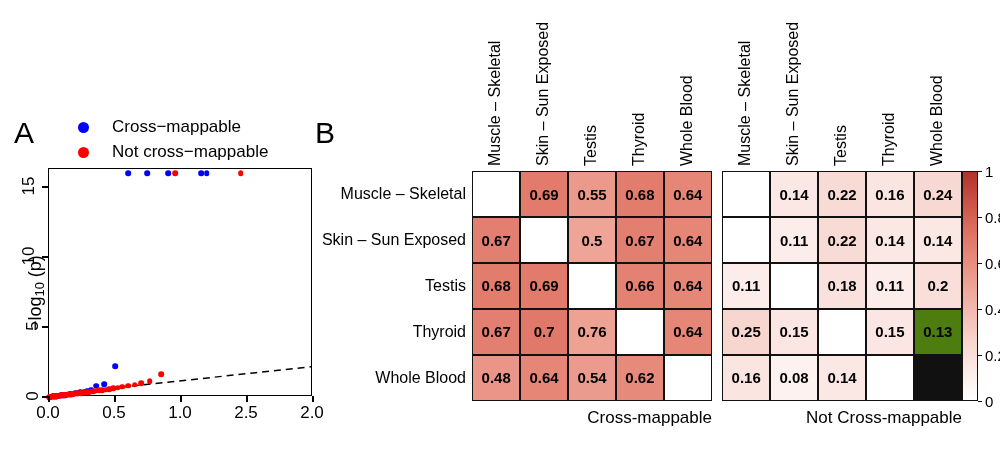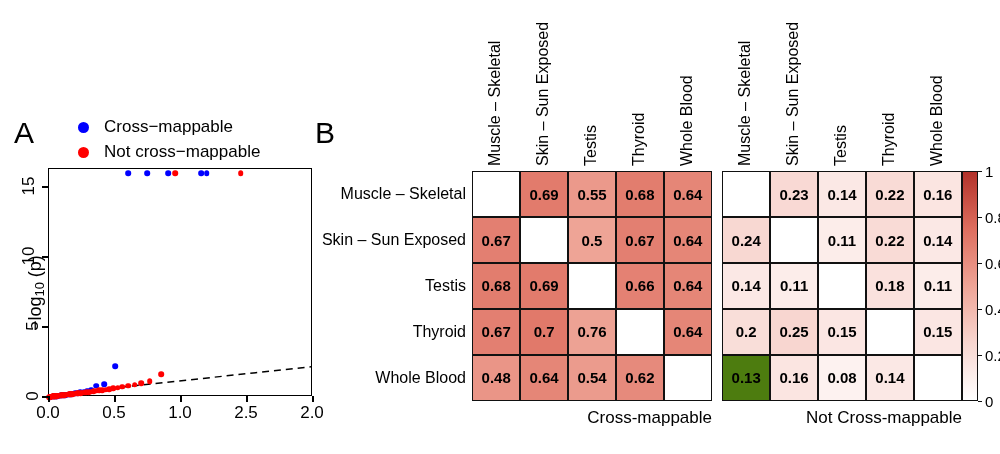--- a/index.html
+++ b/index.html
@@ -30,21 +30,21 @@
     color: #000;
   }
 
   
   #panel-a { position: absolute; left: 0; top: 100px; width: 320px; height: 354px; }
 
   .legend-row {
     position: absolute;
     display: flex;
     align-items: center;
-    gap: 15px;
+    gap: 23px;
     font-size: 17px;
     white-space: nowrap;
   }
   .legend-dot {
     width: 11px; height: 11px;
     border-radius: 50%;
     display: inline-block;
     flex: none;
   }
 
@@ -422,21 +422,20 @@
         <div class="hm-cell" style="background: rgb(255, 255, 255);"></div>
         <div class="hm-cell" style="background: rgb(229, 134, 119);">0.64</div>
         <div class="hm-cell" style="background: rgb(234, 149, 135);">0.48</div>
         <div class="hm-cell" style="background: rgb(229, 134, 119);">0.64</div>
         <div class="hm-cell" style="background: rgb(235, 155, 141);">0.54</div>
         <div class="hm-cell" style="background: rgb(230, 138, 124);">0.62</div>
         <div class="hm-cell" style="background: rgb(255, 255, 255);"></div>
       </div>
     <div class="hm-grid" id="hm-notcross">
         <div class="hm-cell" style="background: rgb(255, 255, 255);"></div>
-        <div class="hm-cell" style="background: rgb(249, 217, 212);">0.23</div>
         <div class="hm-cell" style="background: rgb(251, 232, 229);">0.14</div>
         <div class="hm-cell" style="background: rgb(249, 219, 214);">0.22</div>
         <div class="hm-cell" style="background: rgb(251, 229, 225);">0.16</div>
         <div class="hm-cell" style="background: rgb(248, 216, 210);">0.24</div>
         <div class="hm-cell" style="background: rgb(255, 255, 255);"></div>
         <div class="hm-cell" style="background: rgb(252, 237, 234);">0.11</div>
         <div class="hm-cell" style="background: rgb(249, 219, 214);">0.22</div>
         <div class="hm-cell" style="background: rgb(251, 232, 229);">0.14</div>
         <div class="hm-cell" style="background: rgb(251, 232, 229);">0.14</div>
         <div class="hm-cell" style="background: rgb(252, 237, 234);">0.11</div>

